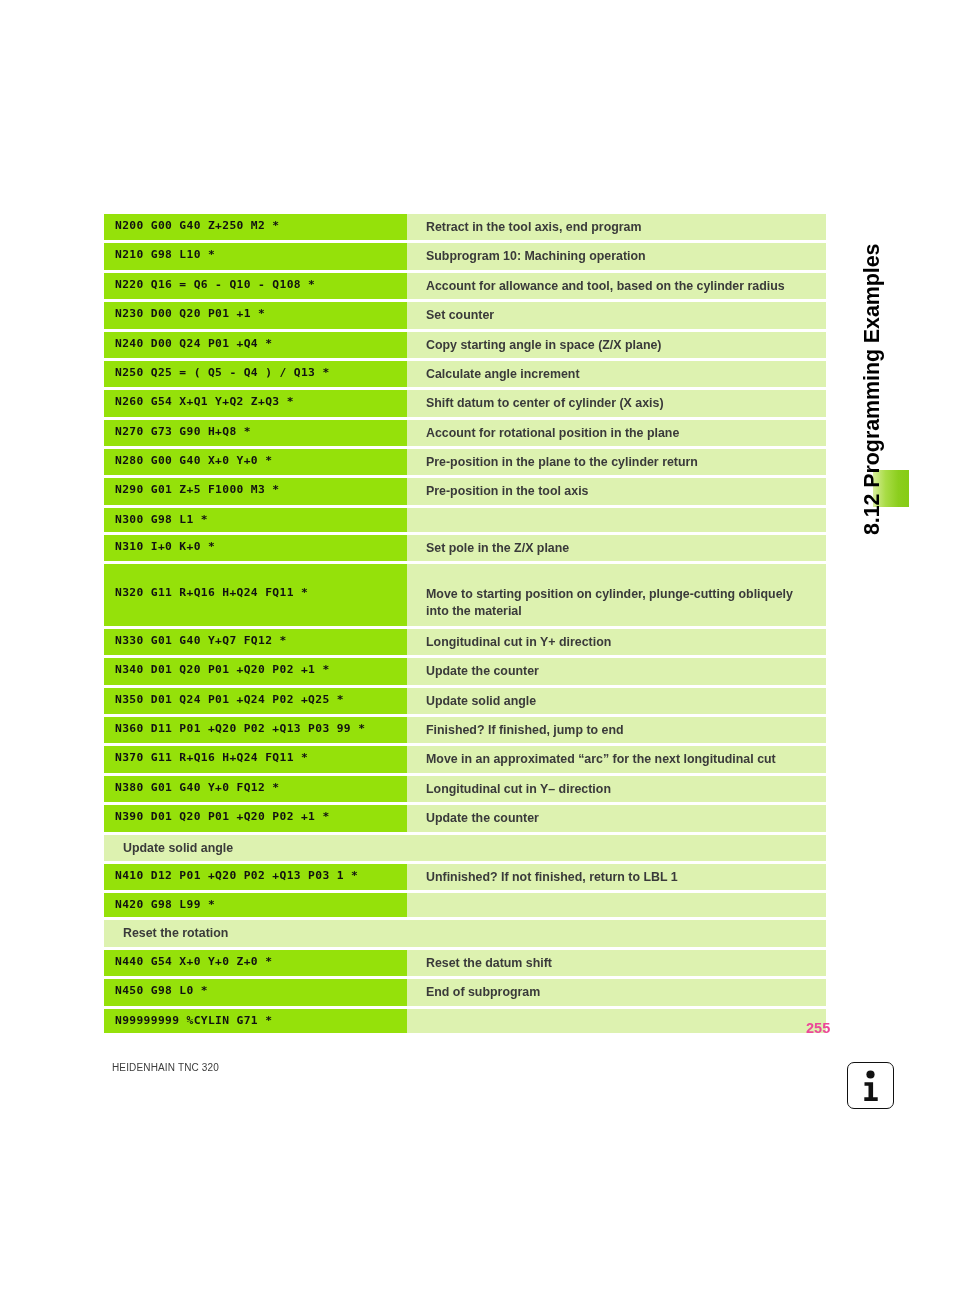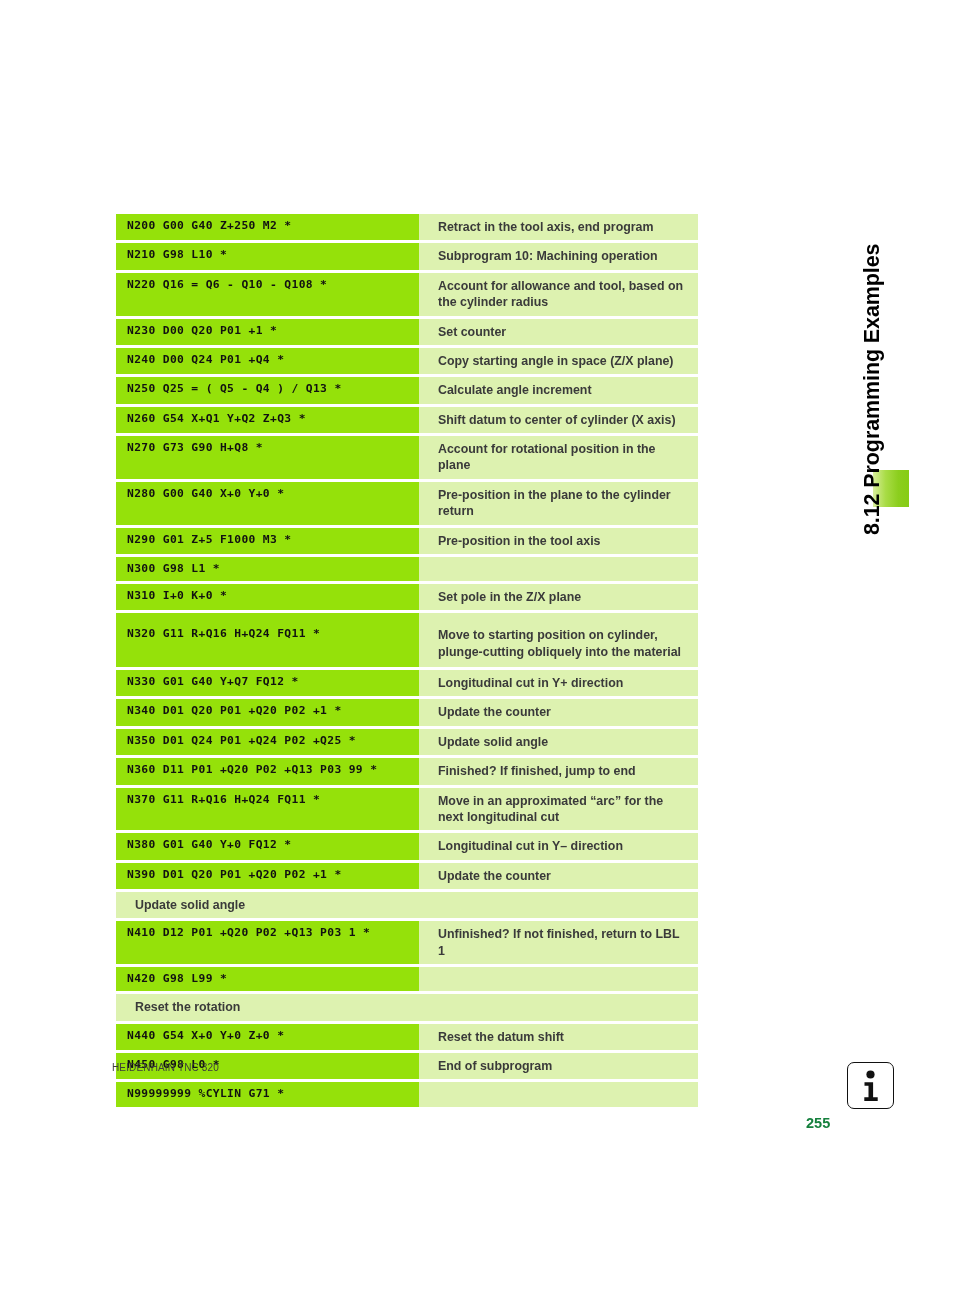--- a/index.html
+++ b/index.html
@@ -52,23 +52,23 @@
     font-weight: bold;
     letter-spacing: -0.1px;
     color: #000000;
     white-space: nowrap;
     line-height: 1;
   }
 
   
   #code-table {
     position: absolute;
-    left: 116px;
+    left: 104px;
     top: 214px;
-    width: 582px;
+    width: 722px;
   }
   .row {
     display: flex;
     align-items: stretch;
     margin-bottom: 3px;
   }
   .cell-code {
     width: 303px;
     flex: 0 0 303px;
     background: #95e10a;
@@ -87,43 +87,43 @@
     background: #ddf2b0;
     color: #3a3a3a;
     font-size: 12.4px;
     padding: 5px 10px 5px 19px;
     box-sizing: border-box;
     line-height: 1.32;
     font-weight: bold;
   }
   .row.tall .cell-code,
   .row.tall .cell-desc {
-    padding-top: 14px;
+    padding-top: 22px;
     padding-bottom: 7px;
   }
   .row.tall .cell-code {
     min-height: 38px;
   }
 
   
   #footer-product {
     position: absolute;
     left: 112px;
     top: 1062px;
     font-size: 10px;
     color: #3c3c3c;
     letter-spacing: 0.15px;
   }
   #page-number {
     position: absolute;
     left: 806px;
-    top: 1115px;
+    top: 1020px;
     font-size: 14.5px;
     font-weight: bold;
-    color: #15803d;
+    color: #ec4899;
   }
   #info-icon-box {
     position: absolute;
     left: 847px;
     top: 1062px;
     width: 47px;
     height: 47px;
     border: 1.4px solid #111111;
     border-radius: 7px;
     box-sizing: border-box;

